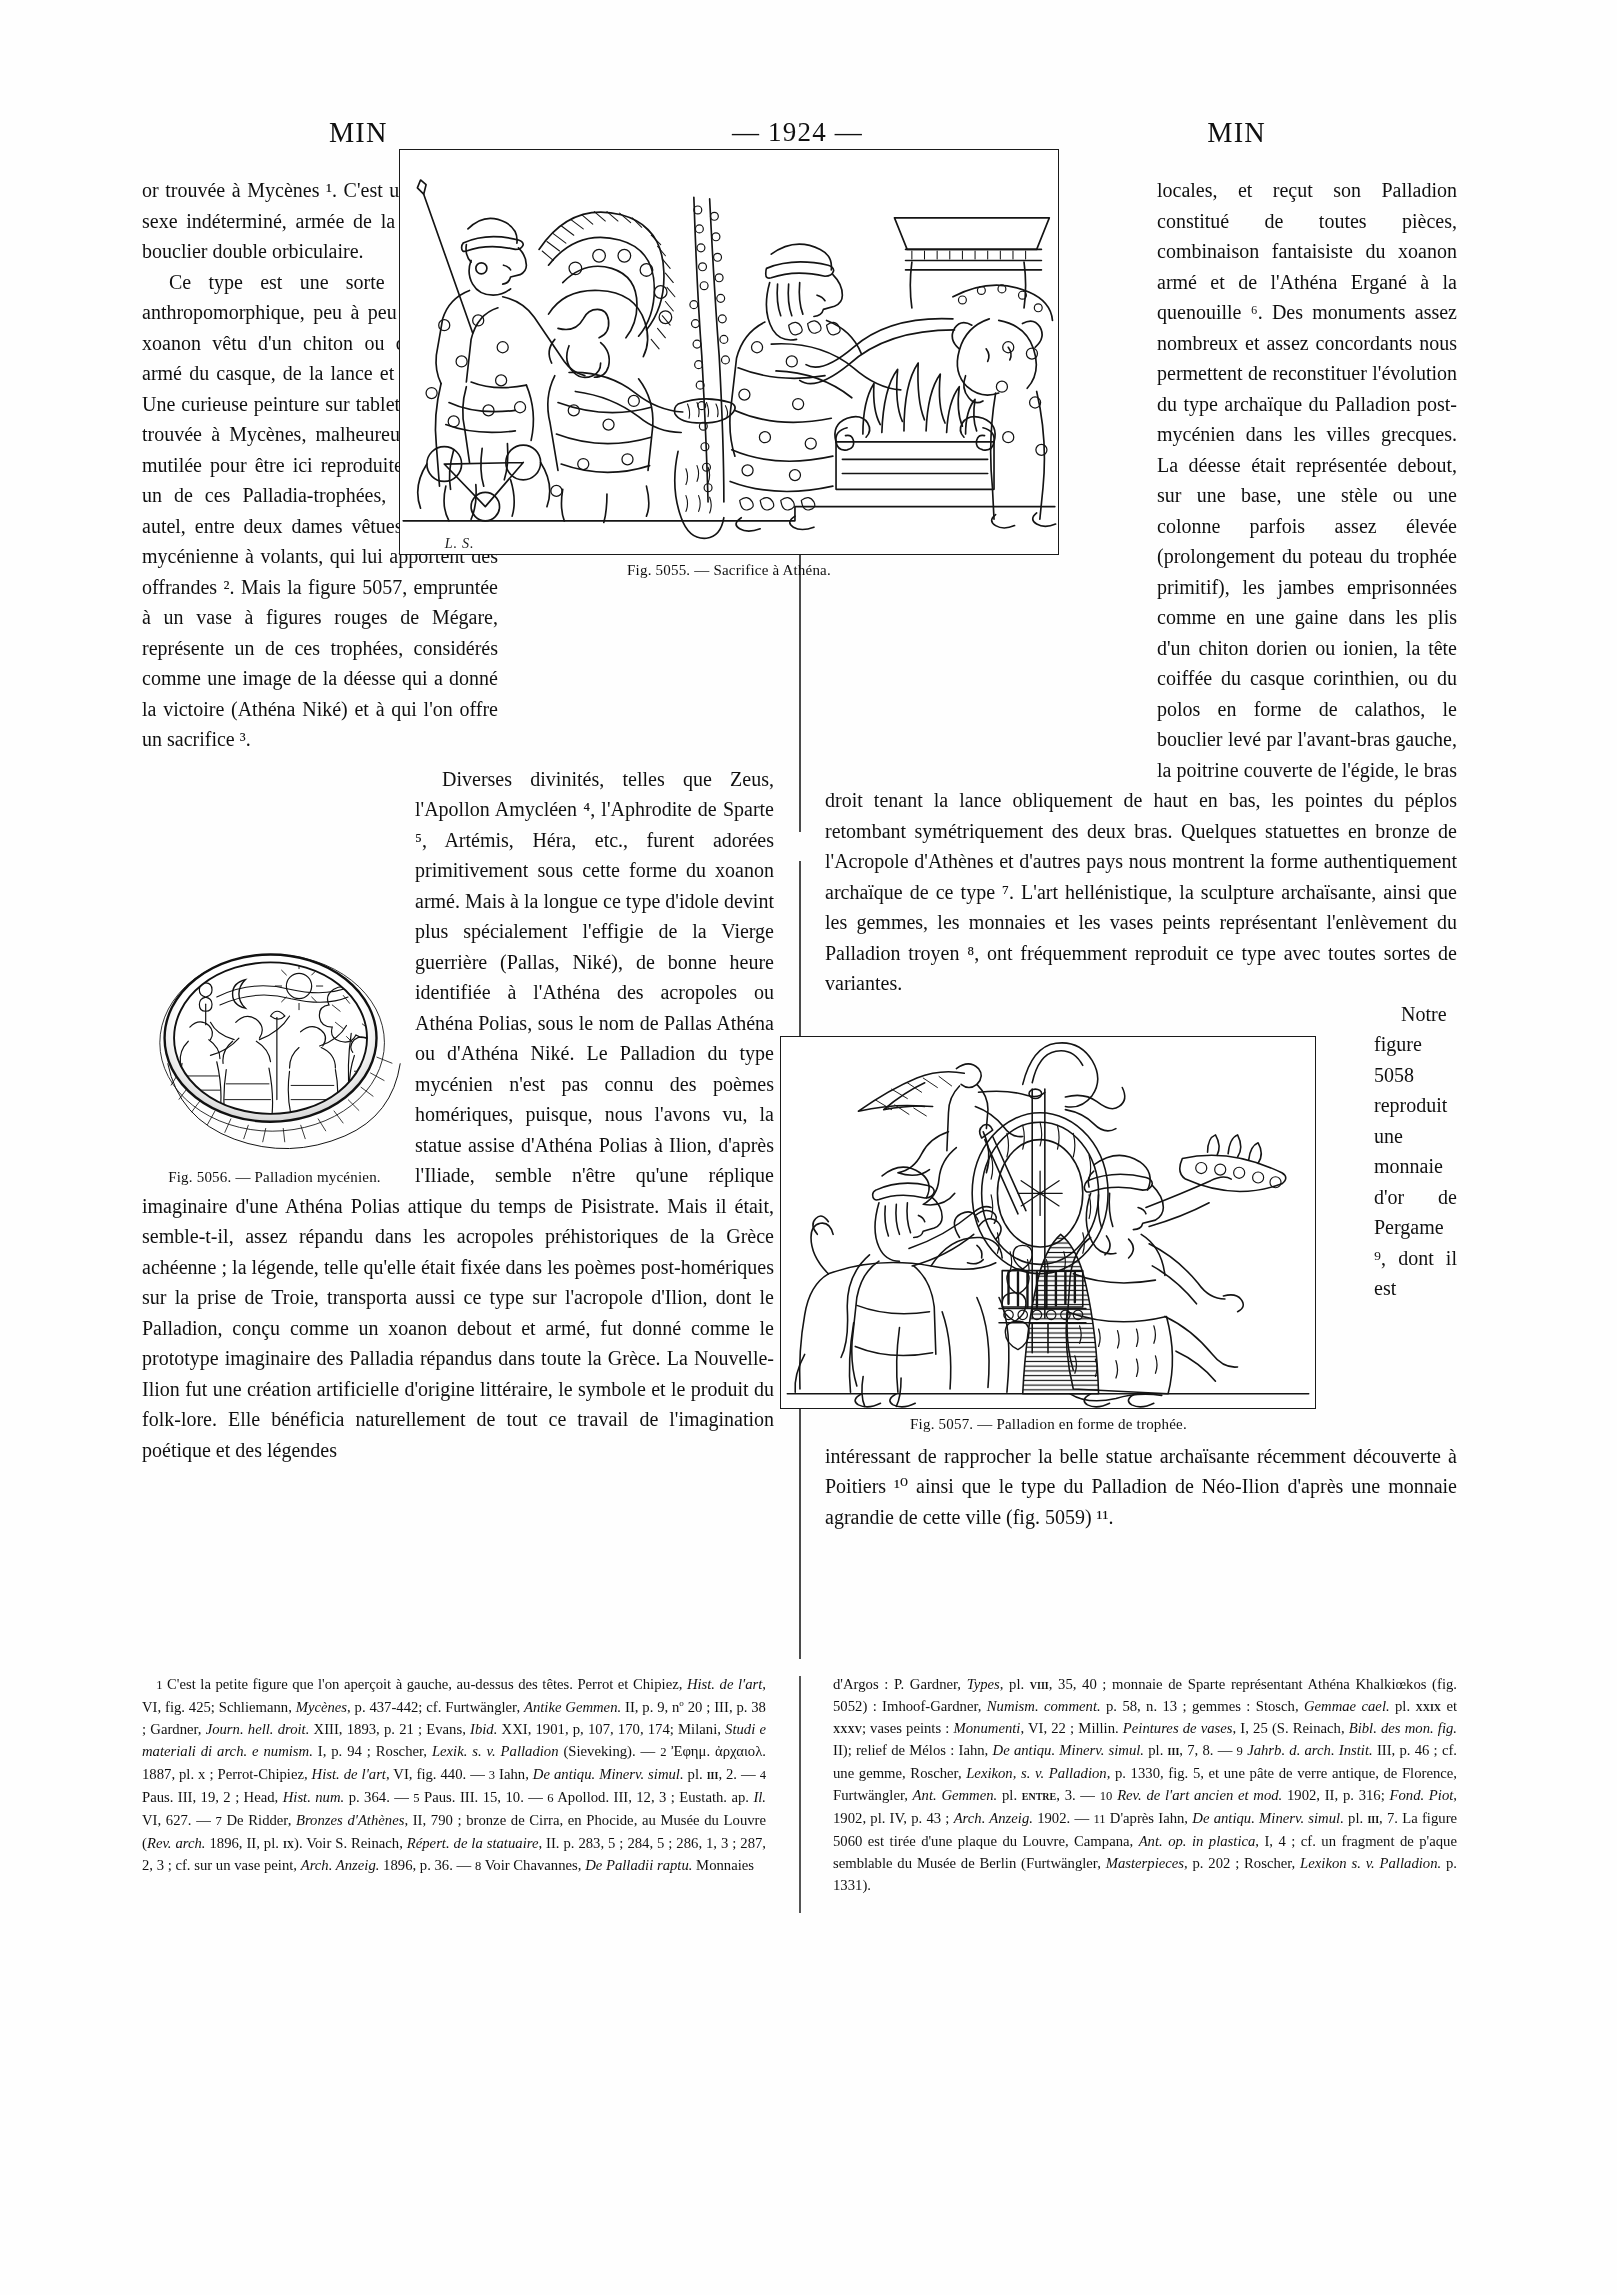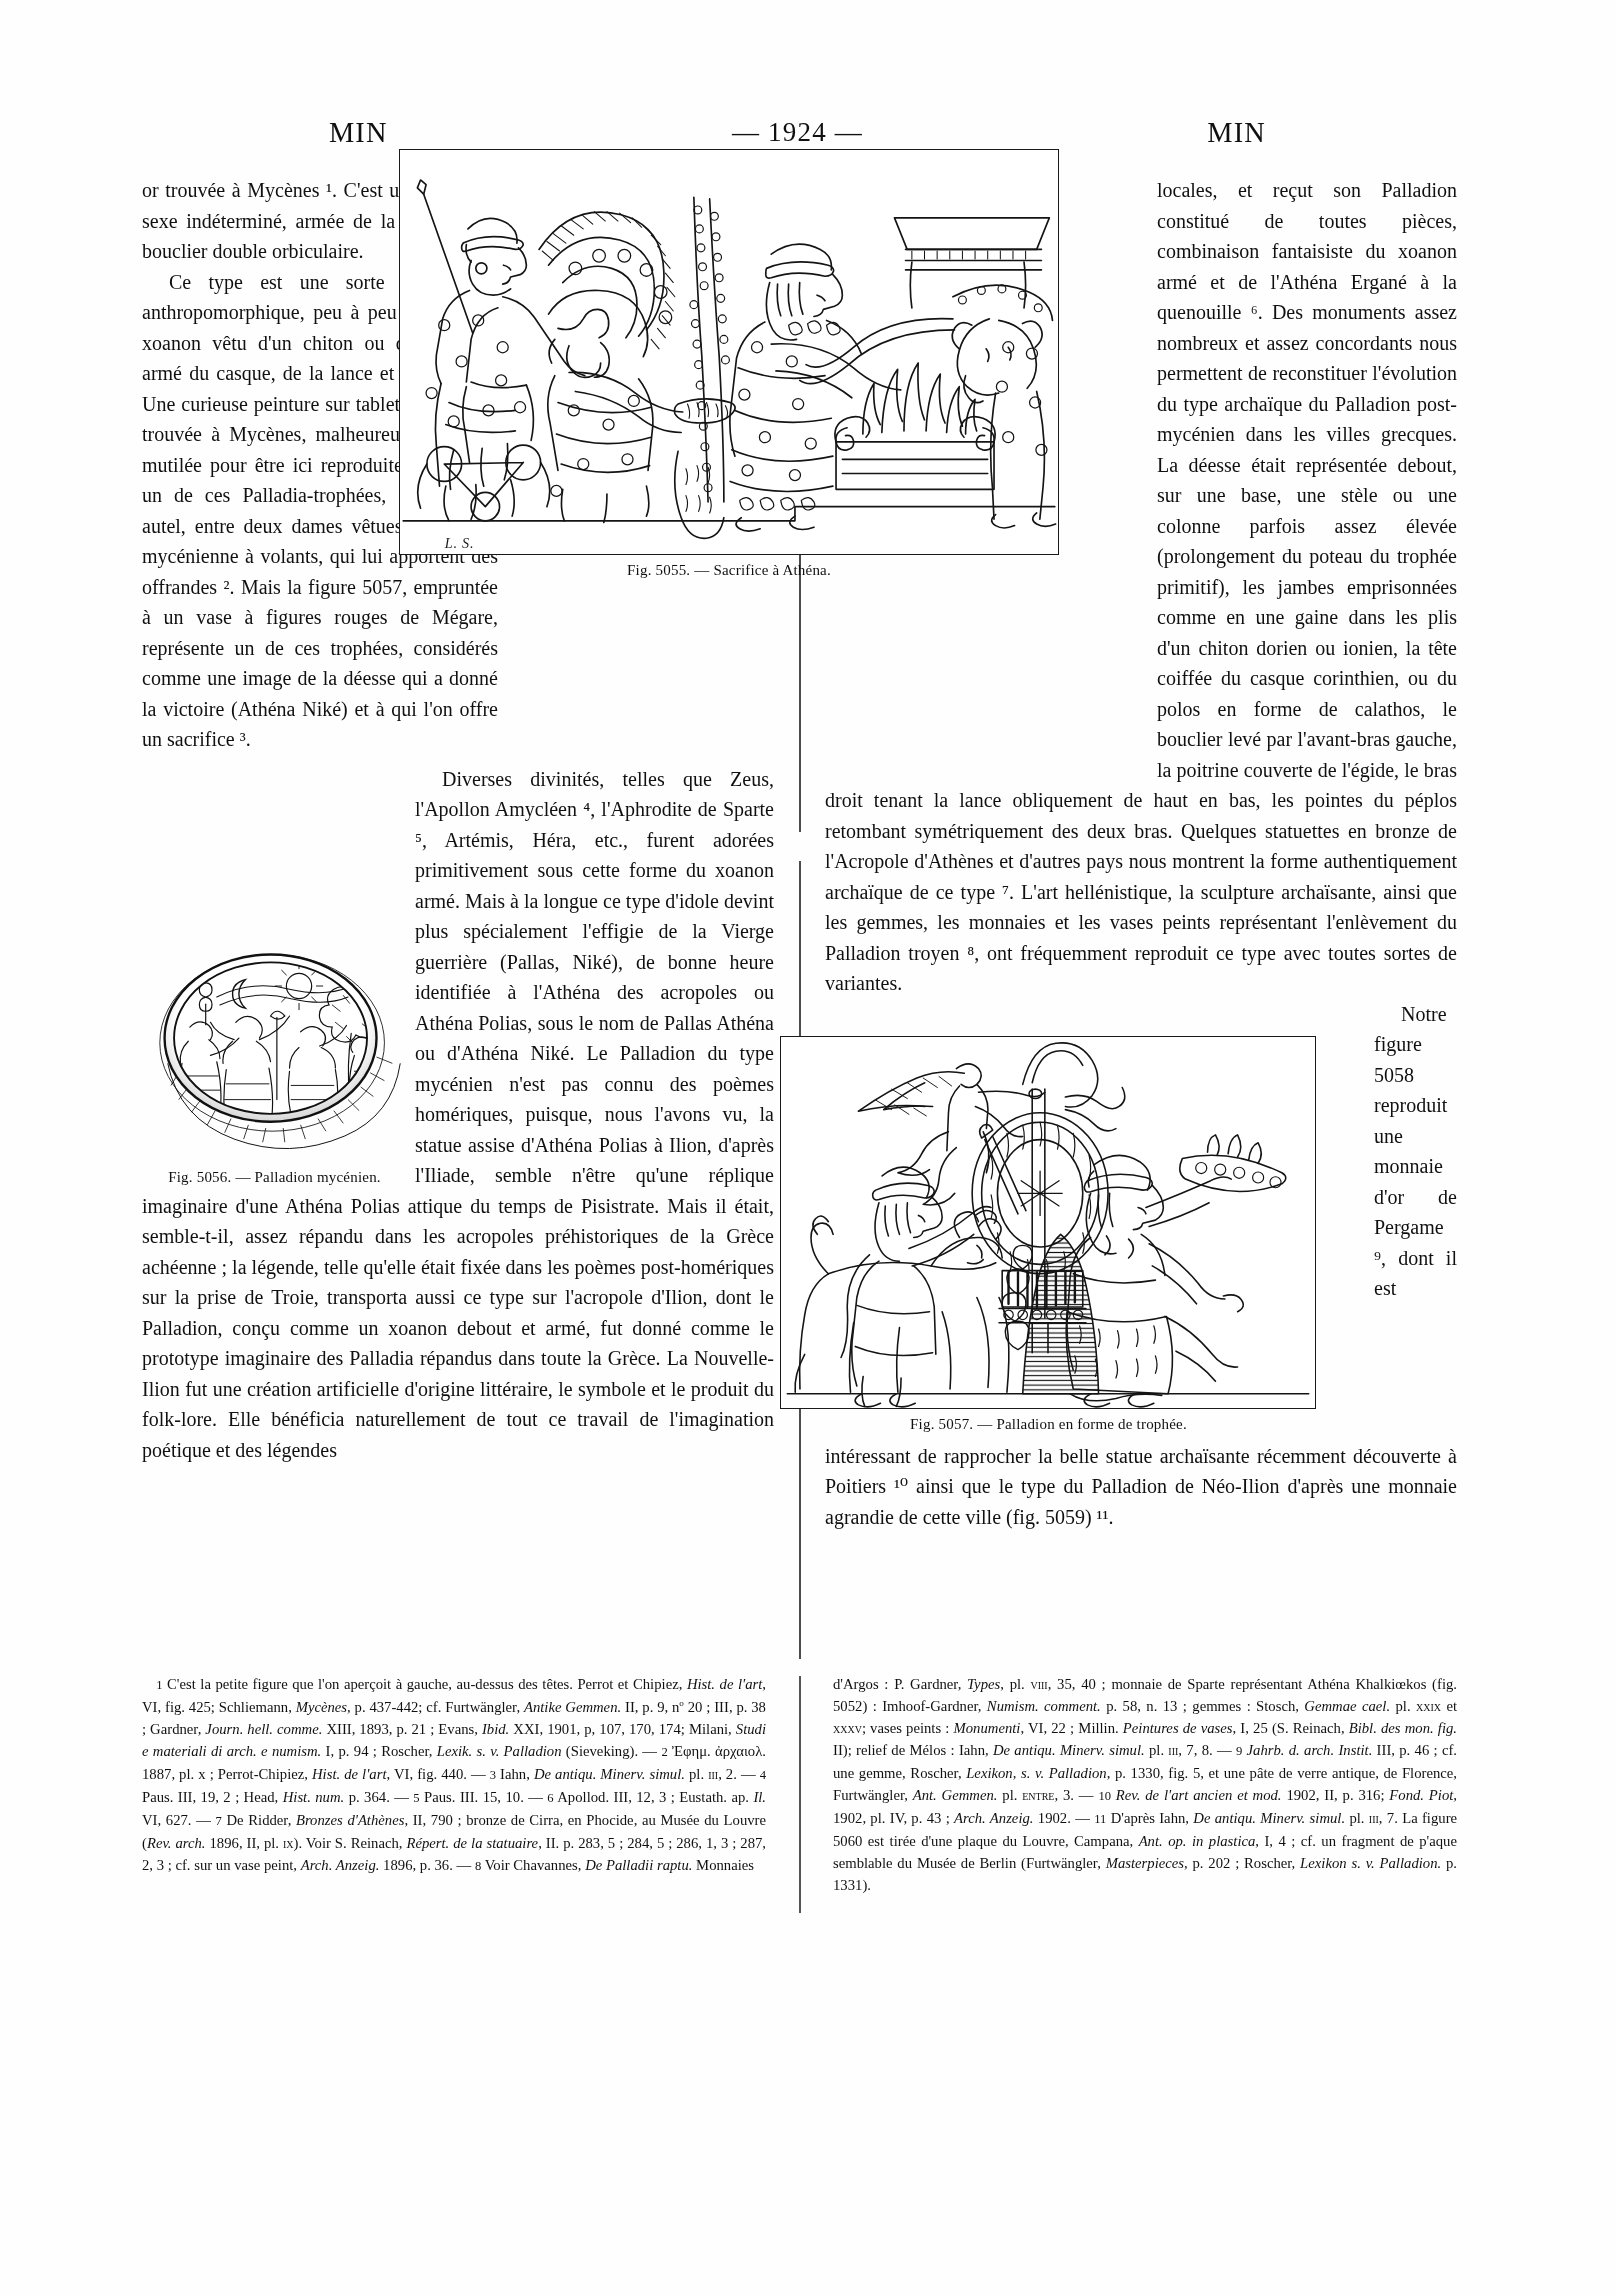--- a/index.html
+++ b/index.html
@@ -186,21 +186,21 @@
     position: absolute;
     left: 799px;
     top: 1676px;
     width: 1.6px;
     height: 237px;
     background: #2b2b2b;
     opacity: .8;
   }
   sup { font-size: 0.62em; vertical-align: super; line-height: 0; }
   i, .it { font-style: italic; }
-  .sc { font-variant: small-caps; }
+  .sc { font-variant: small-caps; font-weight: bold; }
   .fnum { font-size: .86em; }
 
   
   .artsvg { display: block; width: 100%; height: 100%; }
   .monogram {
     position: absolute;
     left: 4.7px;
     bottom: 1.6px;
     font-size: 14.2px;
     font-style: italic;
@@ -764,21 +764,21 @@
   </figure>
 
   <div class="noterule"></div>
   <div class="notes">
 
     <div class="note-col note-left">
       <p><span class="fnum">1</span>
         <span>C'est la petite figure que l'on aperçoit à gauche, au-dessus des têtes.
         Perrot et Chipiez, <i>Hist. de l'art</i>, VI, fig. 425; Schliemann, <i>Mycènes</i>, p. 437-442;
         cf. Furtwängler, <i>Antike Gemmen.</i> II, p. 9, n<sup>o</sup> 20 ; III, p. 38 ; Gardner, <i>Journ.
-        hell. comme.</i> XIII, 1893, p. 21 ; Evans, <i>Ibid.</i> XXI, 1901, p, 107, 170, 174; Milani,
+        hell. droit.</i> XIII, 1893, p. 21 ; Evans, <i>Ibid.</i> XXI, 1901, p, 107, 170, 174; Milani,
         <i>Studi e materiali di arch. e numism.</i> I, p. 94 ; Roscher, <i>Lexik. s. v. Palladion</i>
         (Sieveking).</span> —
         <span class="fnum">2</span>
         <span>Ἐφημ. ἀρχαιολ. 1887, pl. x ; Perrot-Chipiez, <i>Hist. de l'art</i>, VI,
         fig. 440.</span> —
         <span class="fnum">3</span>
         <span>Iahn, <i>De antiqu. Minerv. simul.</i> pl. <span class="sc">iii</span>, 2.</span> —
         <span class="fnum">4</span>
         <span>Paus. III, 19, 2 ;
         Head, <i>Hist. num.</i> p. 364.</span> —

